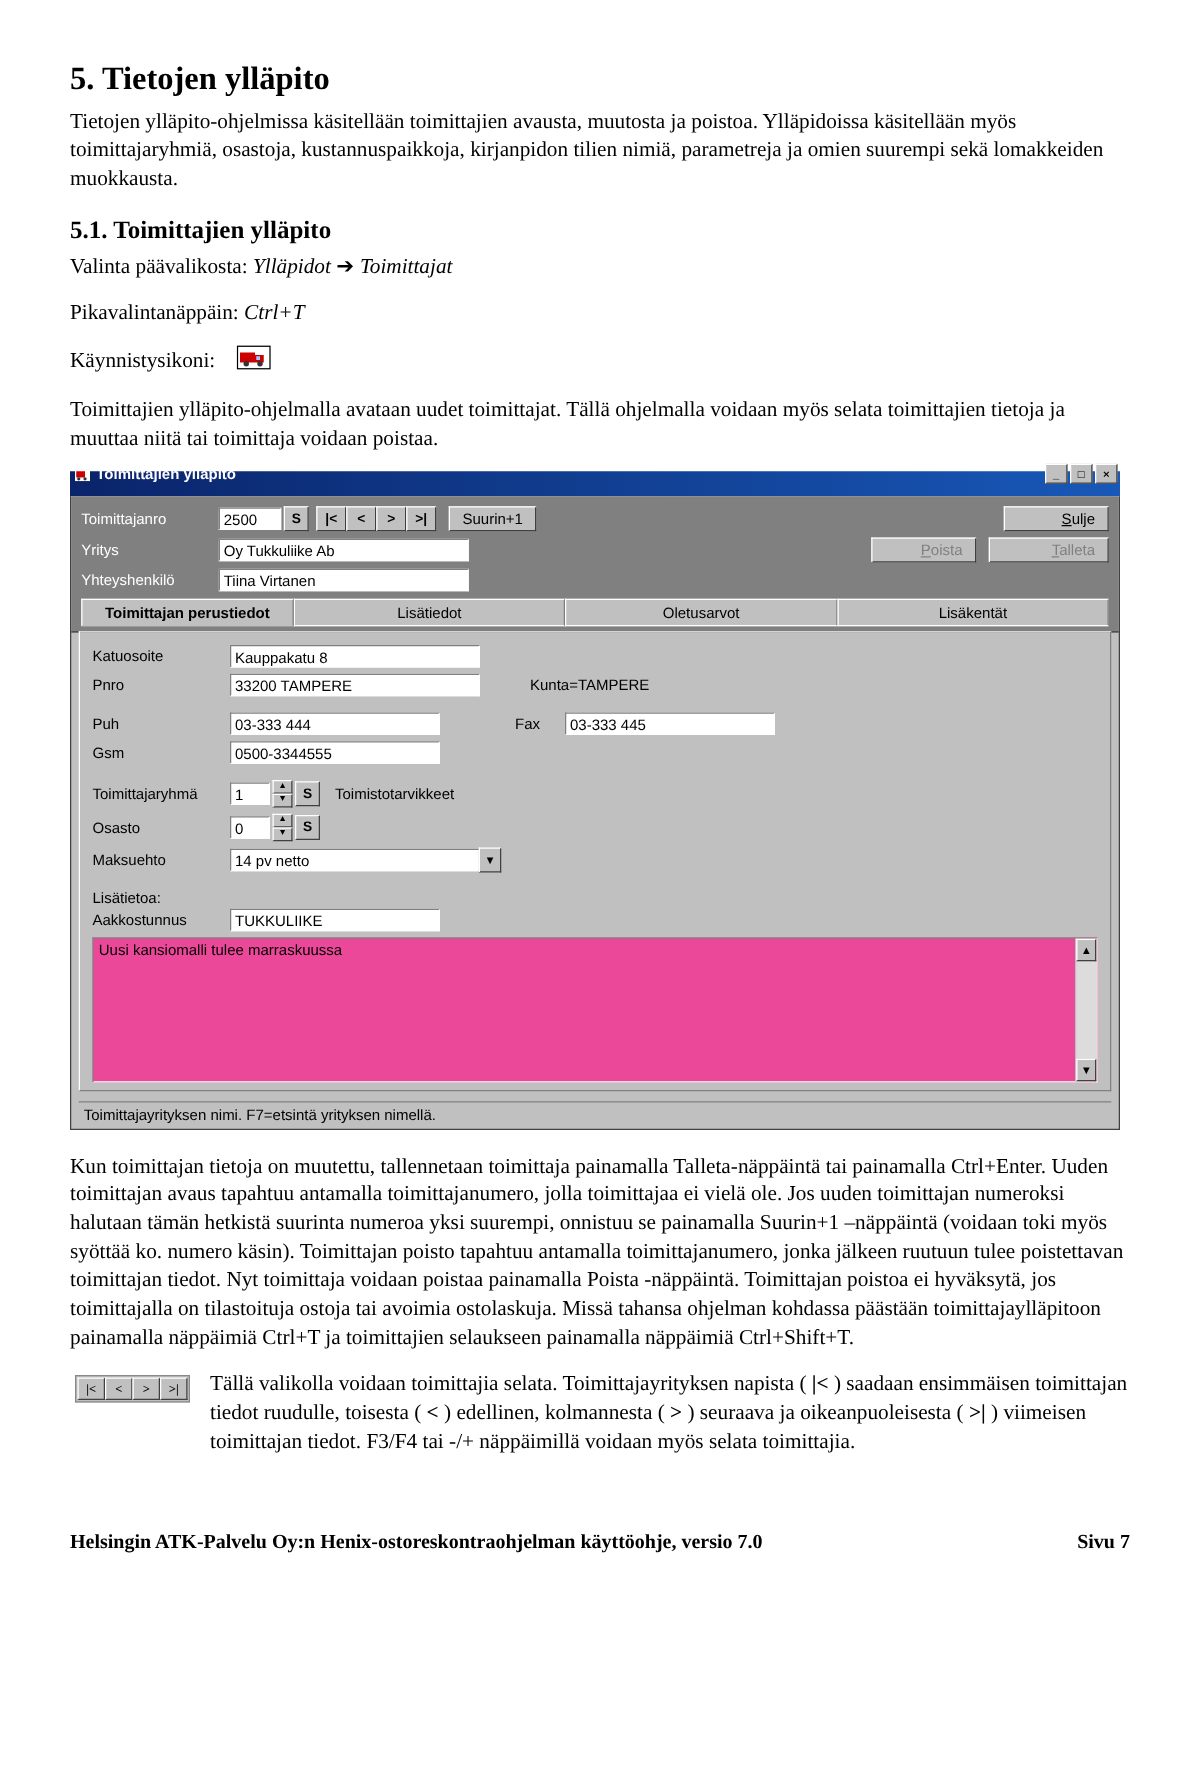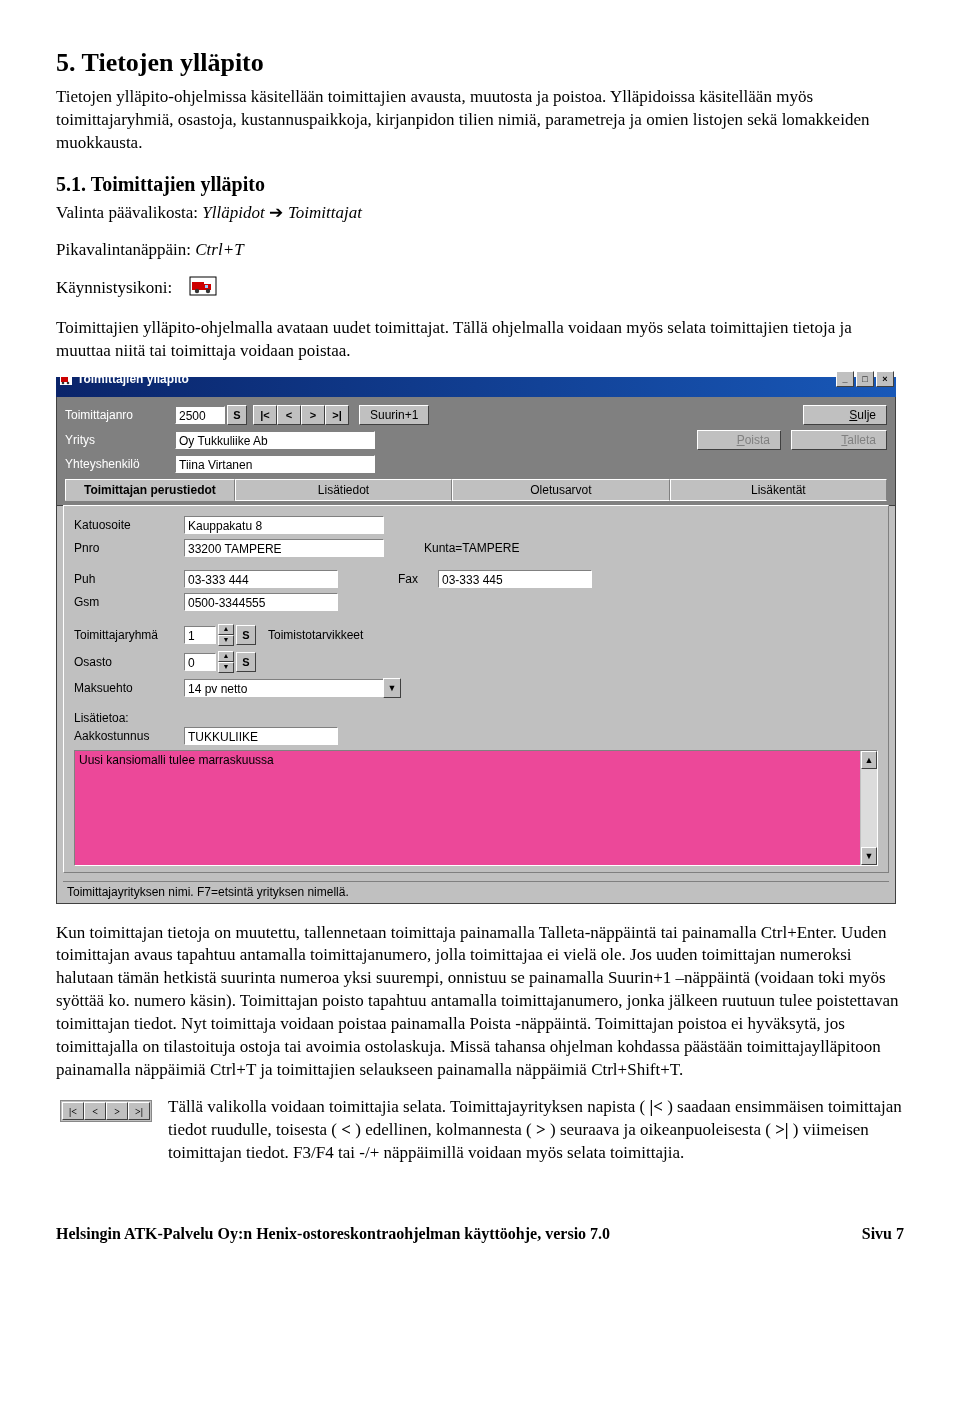--- a/index.html
+++ b/index.html
@@ -58,21 +58,21 @@
   .lbl { color:#fff; width:110px; flex-shrink:0; }
   .lbl-dark { color:#000; width:110px; flex-shrink:0; }
 
   .inp {
     background:#fff; height:18px; line-height:18px; padding:0 3px;
     border-top:1px solid #808080; border-left:1px solid #808080;
     border-right:1px solid #fff; border-bottom:1px solid #fff;
     box-sizing:border-box; overflow:hidden; white-space:nowrap;
   }
   .inp.s50  { width:50px; }
-  .inp.s150 { width:154px; }
+  .inp.s150 { width:168px; }
   .inp.s200 { width:200px; }
 
   .btn9x {
     background:#c0c0c0; height:20px; line-height:18px; padding:0 10px;
     border-top:1px solid #fff; border-left:1px solid #fff;
     border-right:1px solid #404040; border-bottom:1px solid #404040;
     box-sizing:border-box; text-align:right; font-size:12px; cursor:default;
   }
   .btn9x.disabled { color:#808080; }
   .underline-first::first-letter { text-decoration: underline; }
@@ -162,21 +162,21 @@
   .upper-dark {
     background:#808080;
     margin:-6px -6px 0 -6px; padding:8px 8px 4px 8px;
     border-bottom:1px solid #404040;
   }
 </style>
 </head>
 <body>
 
 <h2>5. Tietojen ylläpito</h2>
-<p>Tietojen ylläpito-ohjelmissa käsitellään toimittajien avausta, muutosta ja poistoa. Ylläpidoissa käsitellään myös toimittajaryhmiä, osastoja, kustannuspaikkoja, kirjanpidon tilien nimiä, parametreja ja omien listojen sekä lomakkeiden muokkausta.</p>
+<p>Tietojen ylläpito-ohjelmissa käsitellään toimittajien avausta, muutosta ja poistoa. Ylläpidoissa käsitellään myös toimittajaryhmiä, osastoja, kustannuspaikkoja, kirjanpidon tilien nimiä, parametreja ja omien suurempi sekä lomakkeiden muokkausta.</p>
 
 <h3>5.1. Toimittajien ylläpito</h3>
 
 <p>
   <span>Valinta päävalikosta: </span>
   <span class="italic">Ylläpidot </span>
   <span class="arrow">➔ </span>
   <span class="italic">Toimittajat</span>
 </p>
 

